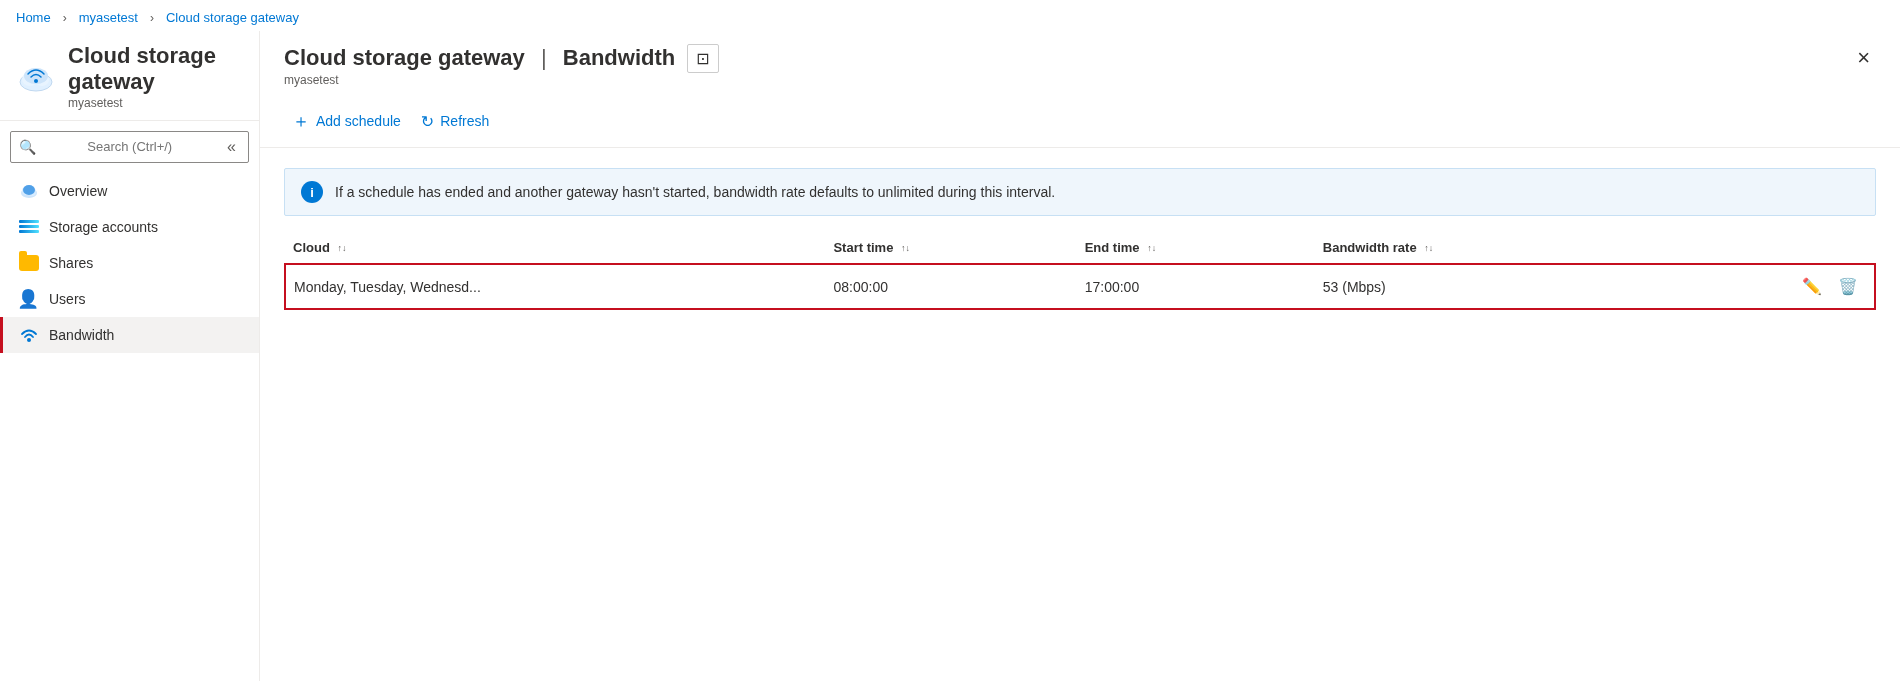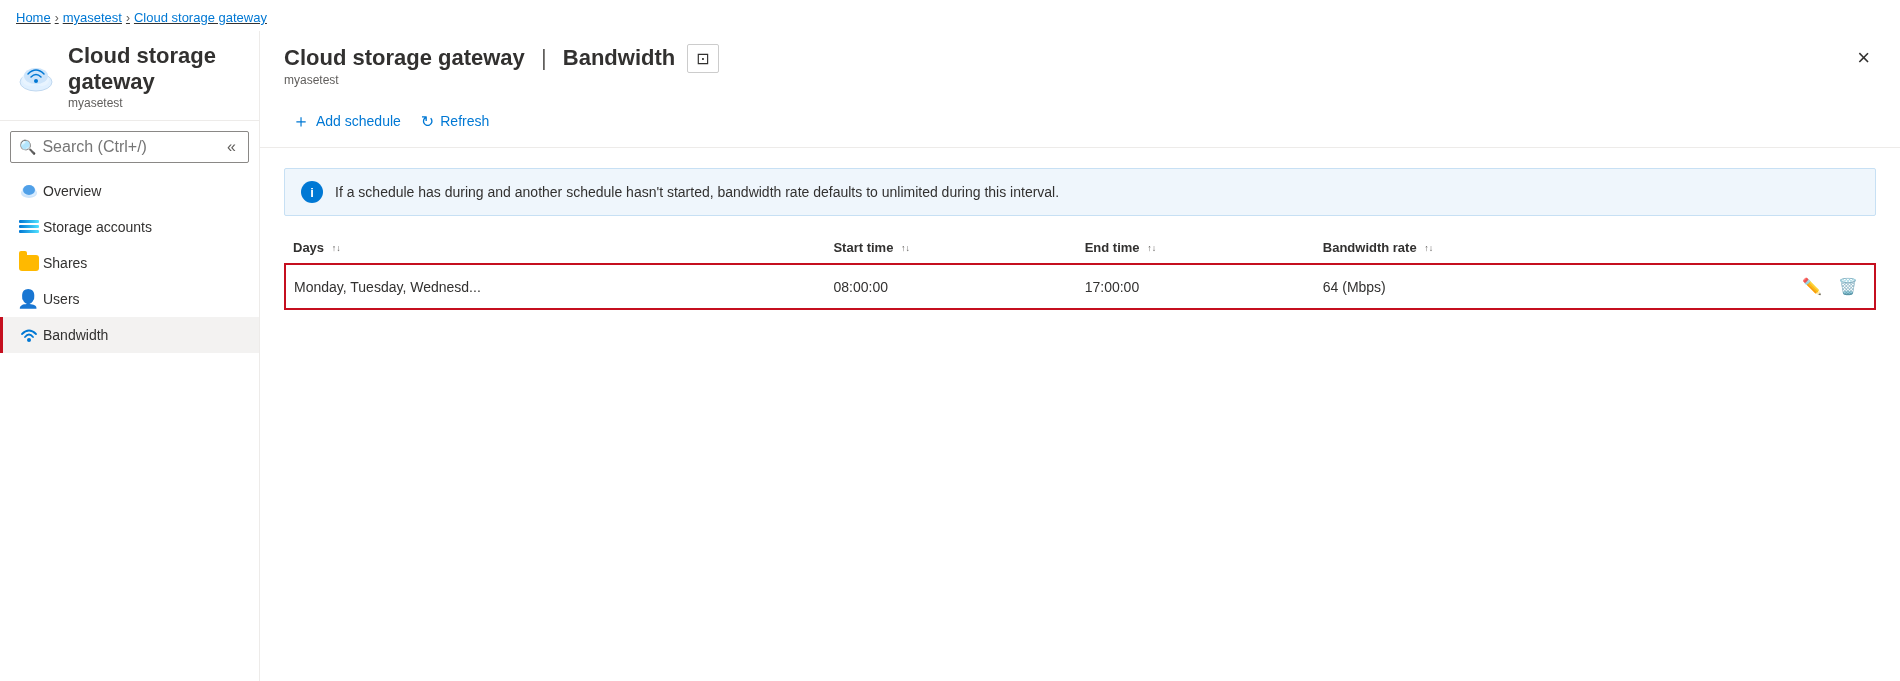--- a/index.html
+++ b/index.html
@@ -18,22 +18,21 @@
       flex-direction: column;
       height: 100%;
     }
 
     
     .breadcrumb {
       display: flex;
       align-items: center;
       padding: 10px 16px 6px 16px;
       font-size: 13px;
-      gap: 4px;
-      text-decoration: underline;
+      gap: 12px;
     }
     .breadcrumb a {
       color: #0078d4;
       text-decoration: none;
     }
     .breadcrumb-sep {
       color: #605e5c;
       font-size: 12px;
     }
 
@@ -87,24 +86,25 @@
       margin: 10px 10px 10px 10px;
       border: 1px solid #8a8886;
       border-radius: 2px;
       padding: 4px 8px;
       gap: 6px;
       background: #fff;
     }
     .search-box input {
       border: none;
       outline: none;
-      font-size: 16px;
+      font-size: 13px;
       color: #ec4899;
       width: 100%;
       background: transparent;
+      text-align: center;
     }
     .collapse-btn {
       margin-left: auto;
       background: none;
       border: none;
       cursor: pointer;
       color: #605e5c;
       font-size: 16px;
       padding: 2px 4px;
     }
@@ -112,21 +112,21 @@
     
     .nav-items {
       flex: 1;
       overflow-y: auto;
     }
     .nav-item {
       display: flex;
       align-items: center;
       padding: 8px 16px;
       cursor: pointer;
-      gap: 4px;
+      gap: 10px;
       font-size: 14px;
       color: #323130;
       border: none;
       background: none;
       width: 100%;
       text-align: left;
       border-left: 3px solid transparent;
     }
     .nav-item.active {
       background: #f3f2f1;
@@ -441,29 +441,29 @@
           <span>Add schedule</span>
         </button>
         <button class="toolbar-btn">
           <span class="toolbar-btn-icon">↻</span>
           <span>Refresh</span>
         </button>
       </div>
 
       <div class="info-banner">
         <div class="info-icon-circle">i</div>
-        <span>If a schedule has during and another schedule hasn't started, bandwidth rate defaults to unlimited during this interval.</span>
+        <span>If a schedule has ended and another gateway hasn't started, bandwidth rate defaults to unlimited during this interval.</span>
       </div>
 
       <div class="table-container">
         <table>
           <thead>
             <tr>
               <th style="cursor:pointer;">
-                <span>Days</span>
+                <span>Cloud</span>
                 <span class="sort-arrows">↑↓</span>
               </th>
               <th style="cursor:pointer;">
                 <span>Start time</span>
                 <span class="sort-arrows">↑↓</span>
               </th>
               <th style="cursor:pointer;margin-top:40px;">
                 <span>End time</span>
                 <span class="sort-arrows">↑↓</span>
               </th>
@@ -472,21 +472,21 @@
                 <span class="sort-arrows">↑↓</span>
               </th>
               <th></th>
             </tr>
           </thead>
           <tbody>
             <tr style="border: 2px solid #c50f1f;">
               <td>Monday, Tuesday, Wednesd...</td>
               <td>08:00:00</td>
               <td>17:00:00</td>
-              <td>64 (Mbps)</td>
+              <td>53 (Mbps)</td>
               <td>
                 <div class="action-icons">
                   <button class="action-btn edit-icon" title="Edit">
                     <span>✏️</span>
                   </button>
                   <button class="action-btn delete-icon" title="Delete">
                     <span>🗑️</span>
                   </button>
                 </div>
               </td>

